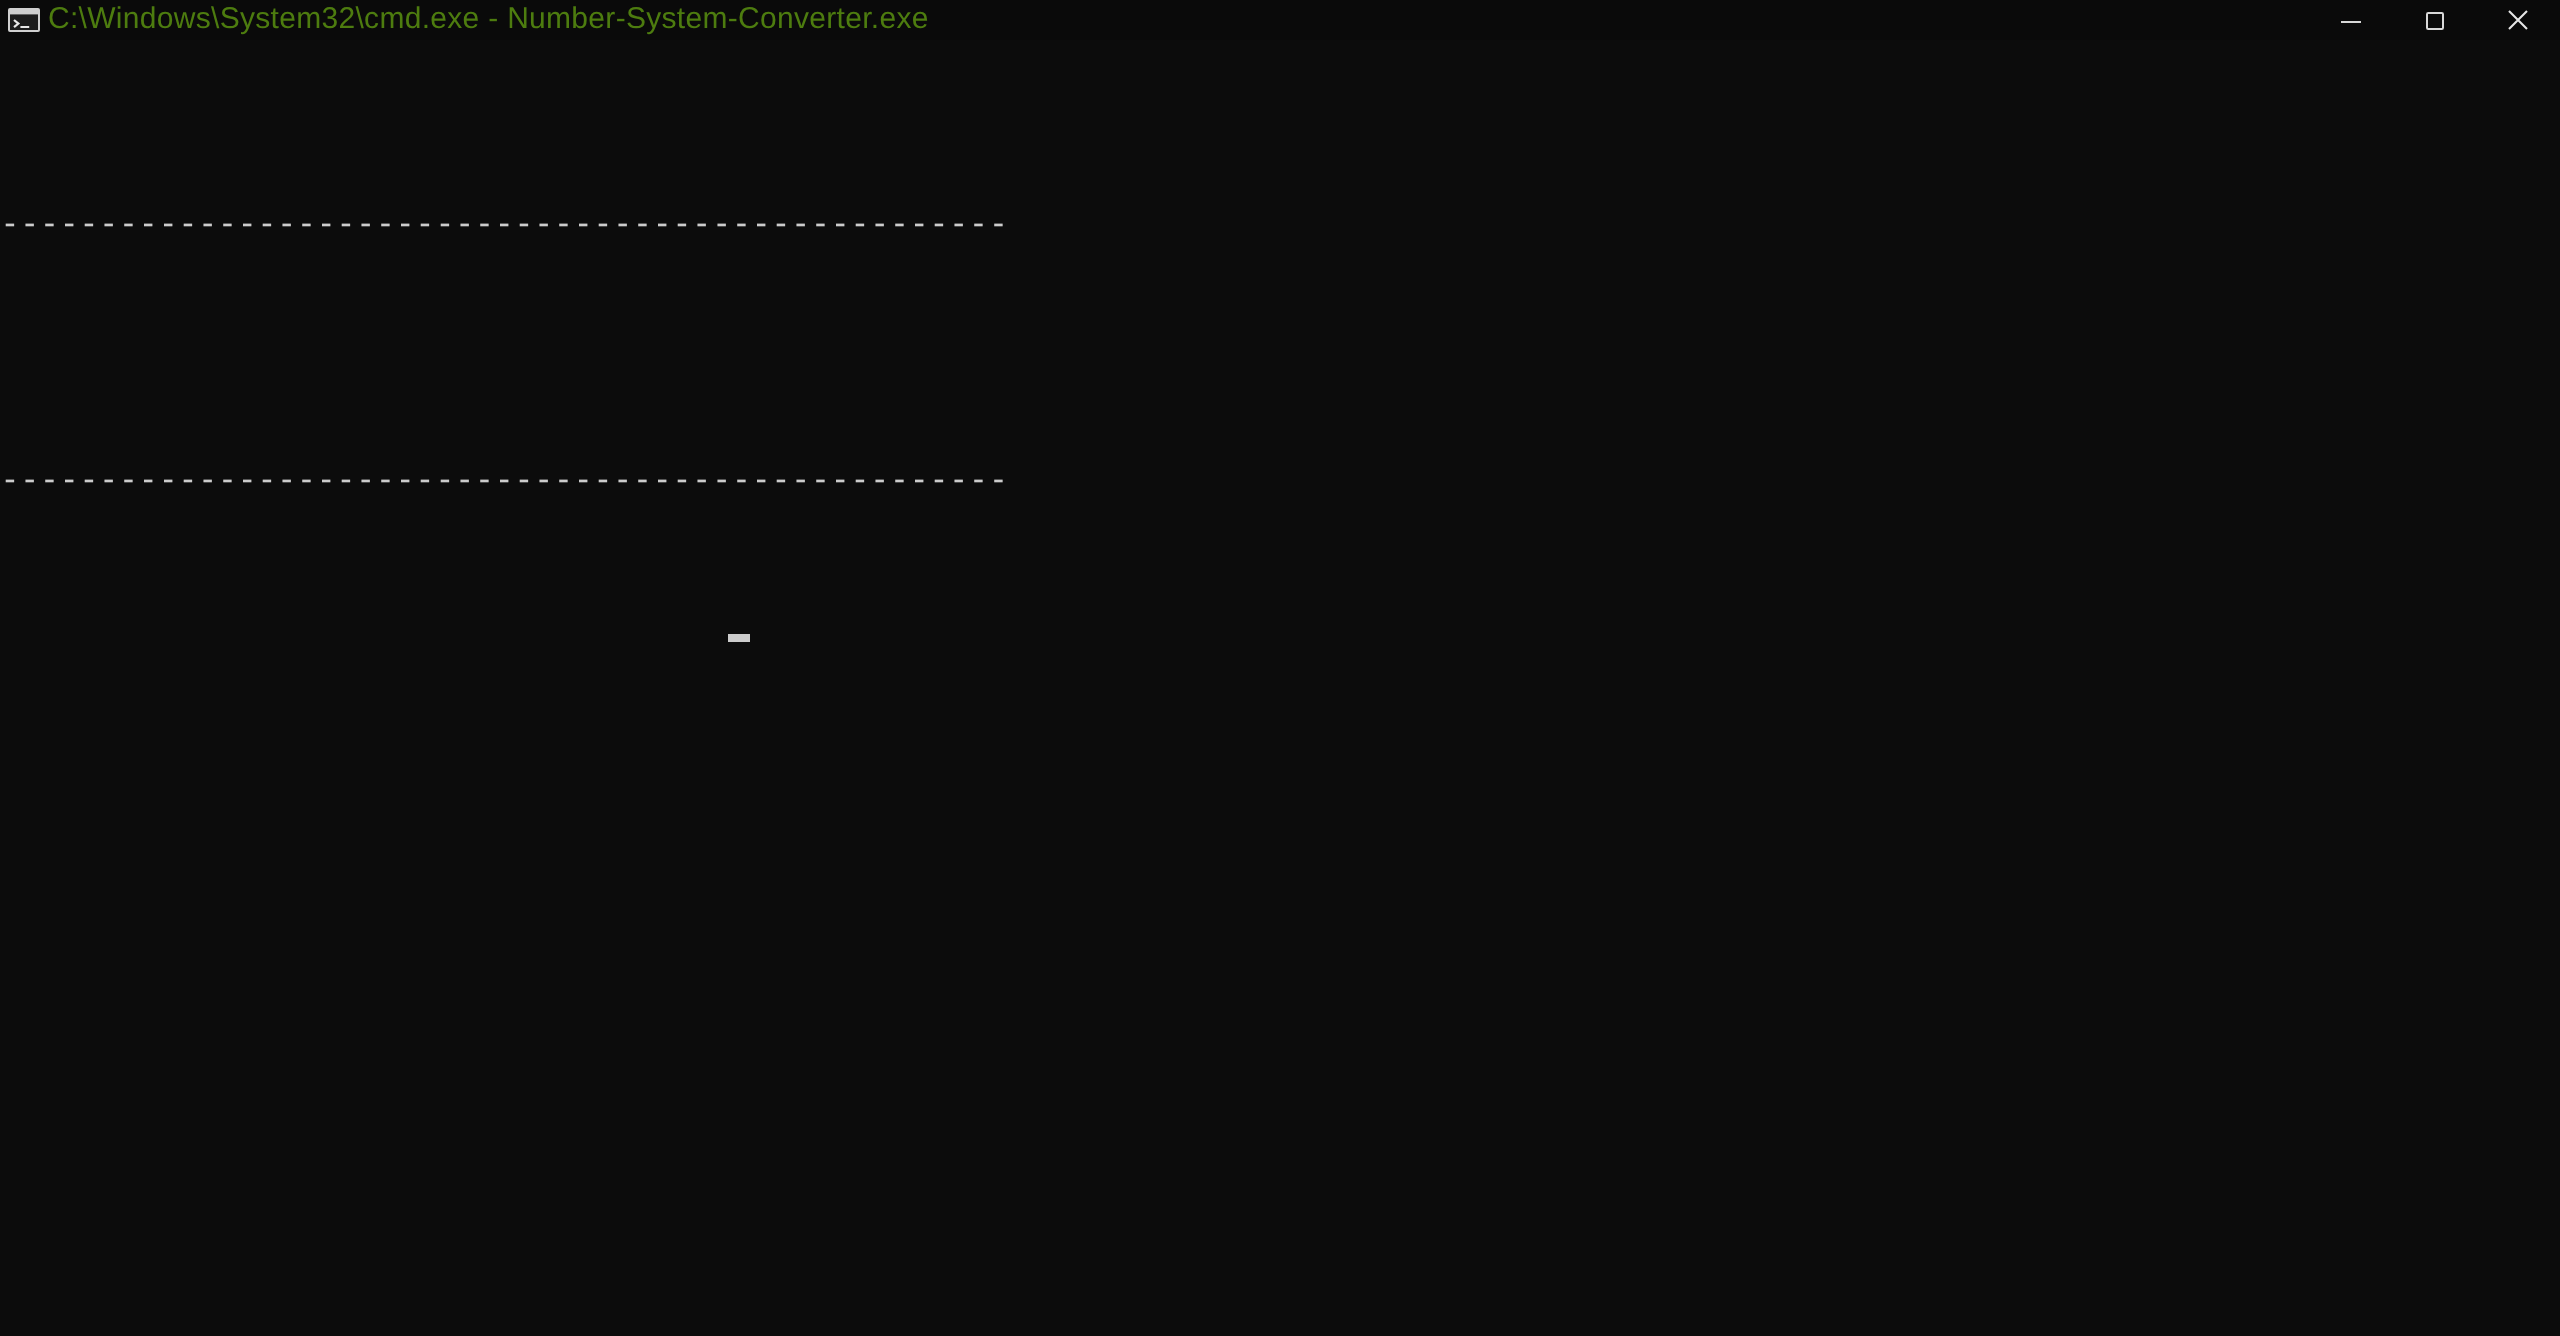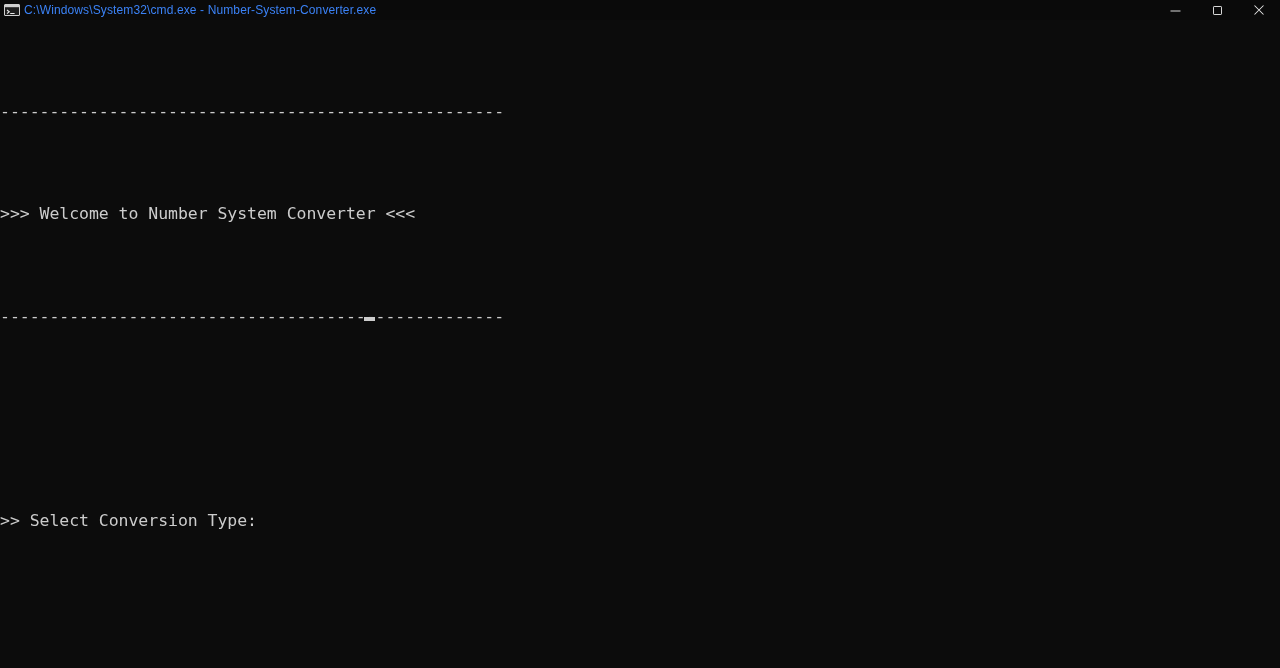--- a/index.html
+++ b/index.html
@@ -26,23 +26,23 @@
     user-select:none;
   }
   .tb-icon {
     width:16px; height:16px;
     margin-left:4px; margin-right:4px;
     flex:0 0 16px;
     display:block;
   }
   .tb-title {
     font-family:"Liberation Sans", sans-serif;
-    font-size:12px;
+    font-size:15px;
     line-height:12px;
-    color:#3b82f6;
+    color:#4d7c0f;
     white-space:nowrap;
     letter-spacing:0.01em;
   }
   .tb-spacer { flex:1 1 auto; }
   .tb-buttons { display:flex; height:20px; }
   .tb-btn {
     width:42px; height:20px;
     display:flex; align-items:center; justify-content:center;
     background:transparent;
   }
@@ -110,27 +110,25 @@
         </svg>
       </div>
     </div>
   </div>
 
   <div class="console">
     <div class="screen">
 
       <div class="line">---------------------------------------------------</div>
 
-      <div class="line">&gt;&gt;&gt; Welcome to Number System Converter &lt;&lt;&lt;</div>
 
       <div class="line">---------------------------------------------------</div>
 
       <div class="line blank">&nbsp;</div>
 
-      <div class="line">&gt;&gt; Select Conversion Type:</div>
 
 
       
 
       
 
       
 
       
 

